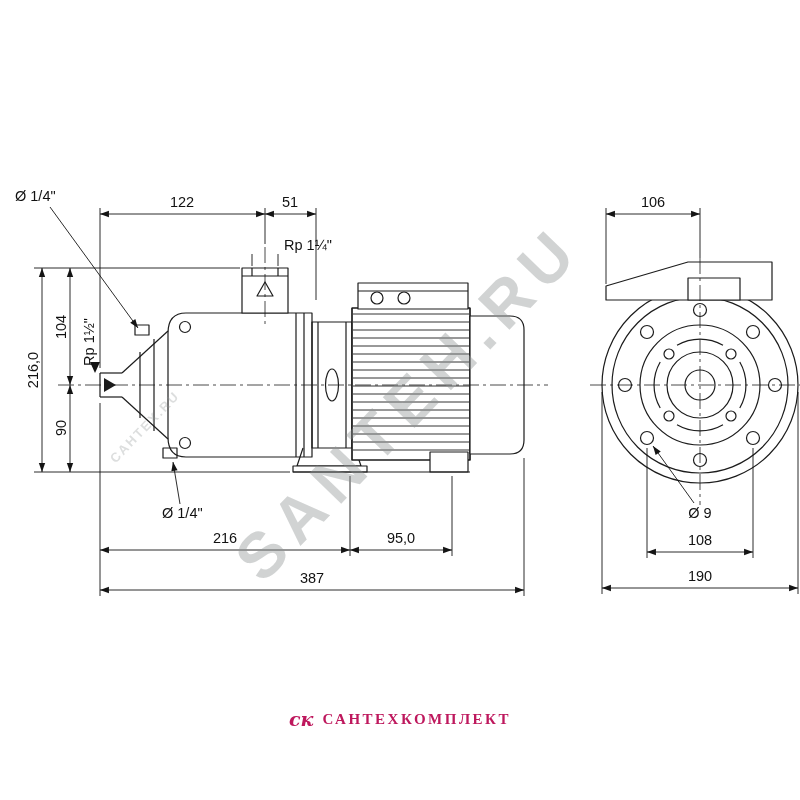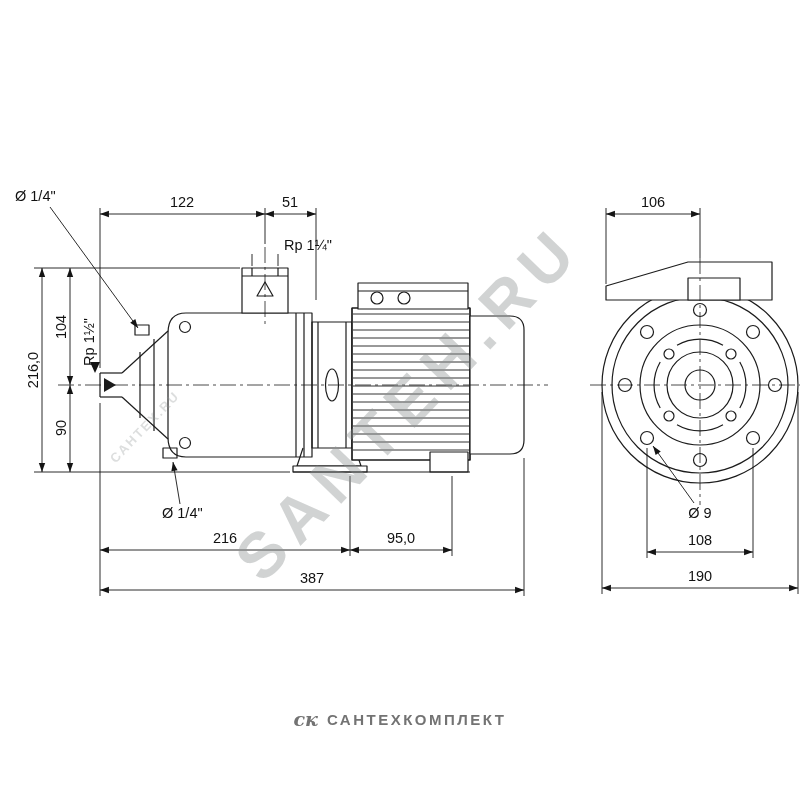--- a/index.html
+++ b/index.html
@@ -19,24 +19,24 @@
   .g-dim line,.g-dim path{stroke:#141414;stroke-width:0.9;fill:none;}
   .g-dim .sf{fill:#141414;stroke:none;}
   .cl{stroke:#1c1c1c !important;stroke-width:0.8 !important;stroke-dasharray:16 4 3 4;fill:none;}
   .dimtext{font-family:"Liberation Sans",sans-serif;font-size:14.5px;fill:#111111;}
   
   .wm{fill:#8f9494;font-weight:700;}
   .wm-big{font-size:64px;letter-spacing:10px;opacity:0.40;}
   .wm-small{font-size:13px;letter-spacing:2px;opacity:0.30;}
   .footer{
     position:absolute;left:0;right:0;top:708px;display:flex;justify-content:center;
-    align-items:center;gap:9px;color:#737373;
+    align-items:center;gap:9px;color:#be185d;
   }
   .footer .logo{font-family:"DejaVu Serif",serif;font-style:italic;font-weight:bold;font-size:19px;}
-  .footer .brand{font-size:15px;letter-spacing:2.5px;font-weight:bold;}
+  .footer .brand{font-size:15px;letter-spacing:2.5px;font-weight:bold;font-family:Liberation Serif, serif;}
 </style>
 </head>
 <body>
 
 <svg class="stage" viewBox="0 0 800 800">
   <defs>
     <marker id="arr" viewBox="0 0 10 8" refX="9.5" refY="4" markerWidth="11" markerHeight="9" orient="auto-start-reverse">
       <path d="M0.5,0.8 L9.5,4 L0.5,7.2 Z" fill="#141414" stroke="none"></path>
     </marker>
   </defs>

